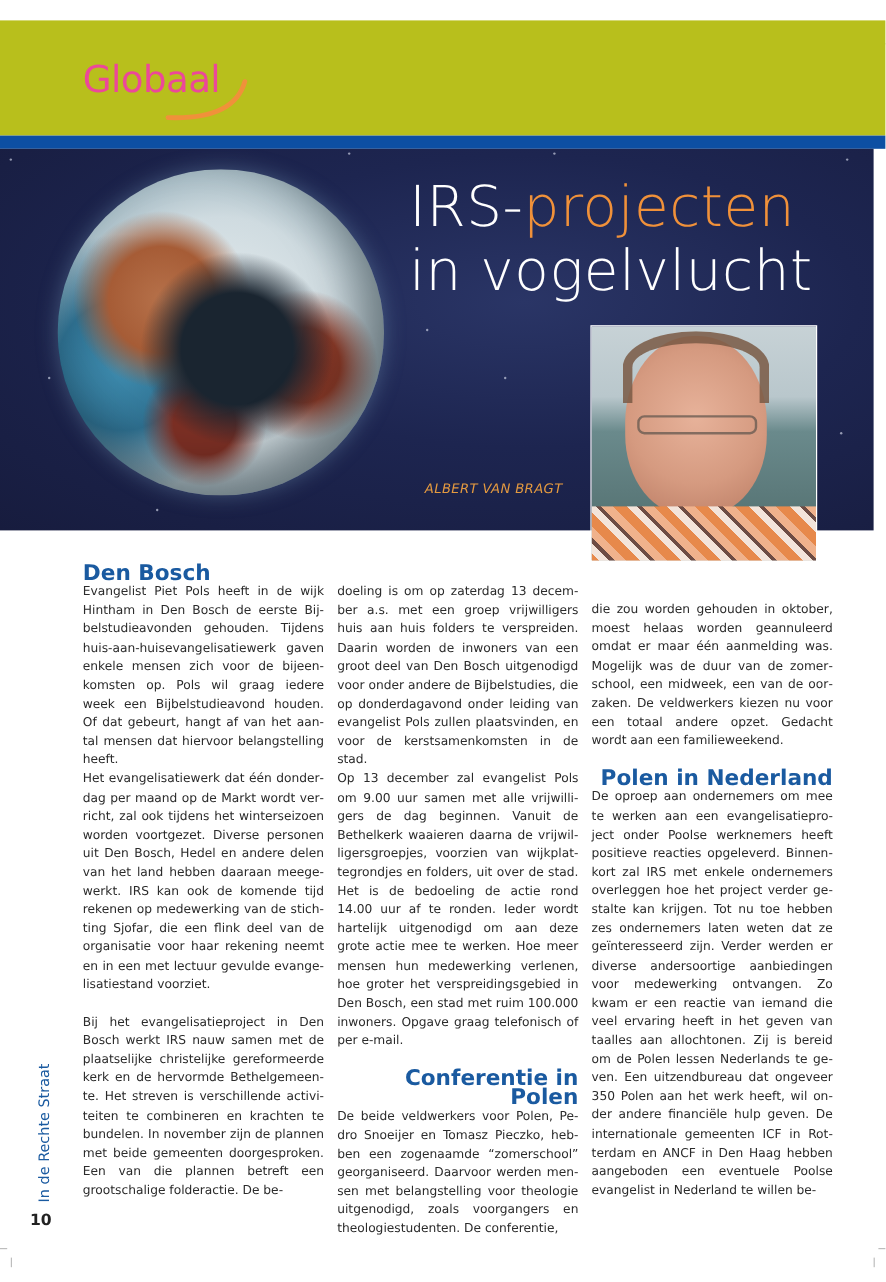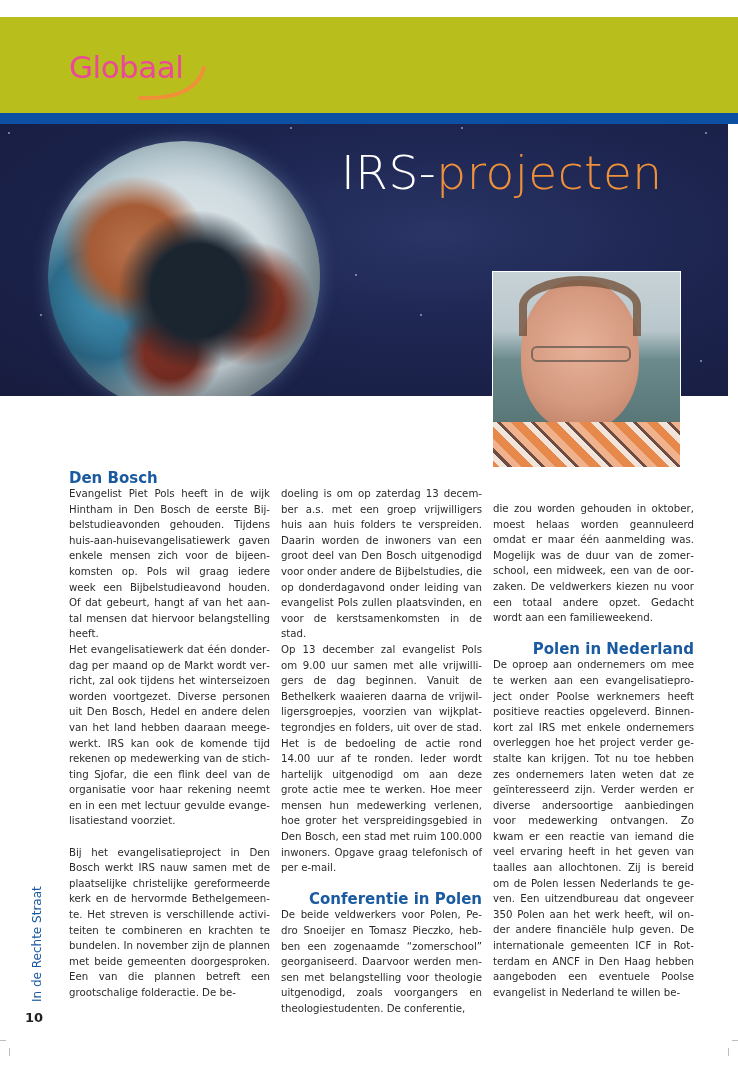--- a/index.html
+++ b/index.html
@@ -16,21 +16,21 @@
       font-family: "DejaVu Sans", sans-serif; font-size: 31px; color: #ec4899;
       letter-spacing: -0.5px; line-height: 1;
     }
     .header-swoosh {
       position: absolute; left: 100px; top: 60px; width: 110px; height: 44px;
     }
     .blue-stripe {
       position: absolute; left: 0; top: 113px; width: 738px; height: 11px; background: #0d4fa3;
     }
     .hero {
-      position: absolute; left: 0; top: 124px; width: 728px; height: 272px;
+      position: absolute; left: 0; top: 124px; width: 728px; height: 318px;
       background: radial-gradient(ellipse at 60% 40%, #2a3566 0%, #1d2550 45%, #171c3e 100%);
       overflow: hidden;
     }
     .star { position: absolute; width: 2px; height: 2px; background: #c9cde0; border-radius: 50%; opacity: .7; }
     .earth {
       position: absolute; left: 48px; top: 17px; width: 272px; height: 272px; border-radius: 50%;
       background:
         radial-gradient(circle at 55% 55%, #1a2530 0%, #1a2530 22%, transparent 38%),
         radial-gradient(circle at 32% 40%, #b6714a 0%, #a65c36 18%, transparent 30%),
         radial-gradient(circle at 75% 60%, #7a2f22 0%, #8a3a28 12%, transparent 24%),
@@ -72,21 +72,21 @@
       background: repeating-linear-gradient(45deg, #e7894b 0 8px, #f3e4da 8px 14px, #6d4c44 14px 17px, #f0b28c 17px 24px);
     }
     .col {
       position: absolute; top: 470px; width: 201px;
       font-family: "DejaVu Sans", sans-serif; font-size: 10.2px; line-height: 15.6px; color: #2b2b2b;
       text-align: justify; hyphens: manual;
     }
     .col p { margin: 0; }
     .col p.gap { margin-top: 15.6px; }
     .col h2 {
-      margin: 0; font-size: 15px; line-height: 16px; color: #1a5aa0; font-weight: bold;
+      margin: 0; font-size: 18px; line-height: 16px; color: #1a5aa0; font-weight: bold;
       text-align: left;
     }
     .col h2.spaced { margin-top: 15.6px; text-align: right; }
     .col1 { left: 69px; }
     .col2 { left: 281px; top: 486px; }
     .col3 { left: 493px; top: 501px; }
     .side-label {
       position: absolute; left: 30px; top: 1002px; transform-origin: left top; transform: rotate(-90deg);
       font-family: "DejaVu Sans", sans-serif; font-size: 12px; color: #1a5aa0; white-space: nowrap;
     }
@@ -121,20 +121,21 @@
   <span class="star" style="left:8px;top:8px"></span>
   <span class="star" style="left:705px;top:8px"></span>
   <span class="star" style="left:355px;top:150px"></span>
   <span class="star" style="left:420px;top:190px"></span>
   <span class="star" style="left:700px;top:236px"></span>
   <span class="star" style="left:130px;top:300px"></span>
   <span class="star" style="left:40px;top:190px"></span>
   <div class="earth"></div>
   <div class="hero-title">
     <span>IRS-</span><span class="accent">projecten</span><br>
+    <span>in vogelvlucht</span>
   </div>
   <div class="byline">ALBERT VAN BRAGT</div>
 </div>
 
 <div class="portrait">
   <div class="head"></div>
   <div class="hair"></div>
   <div class="glasses"></div>
   <div class="shirt"></div>
 </div>

